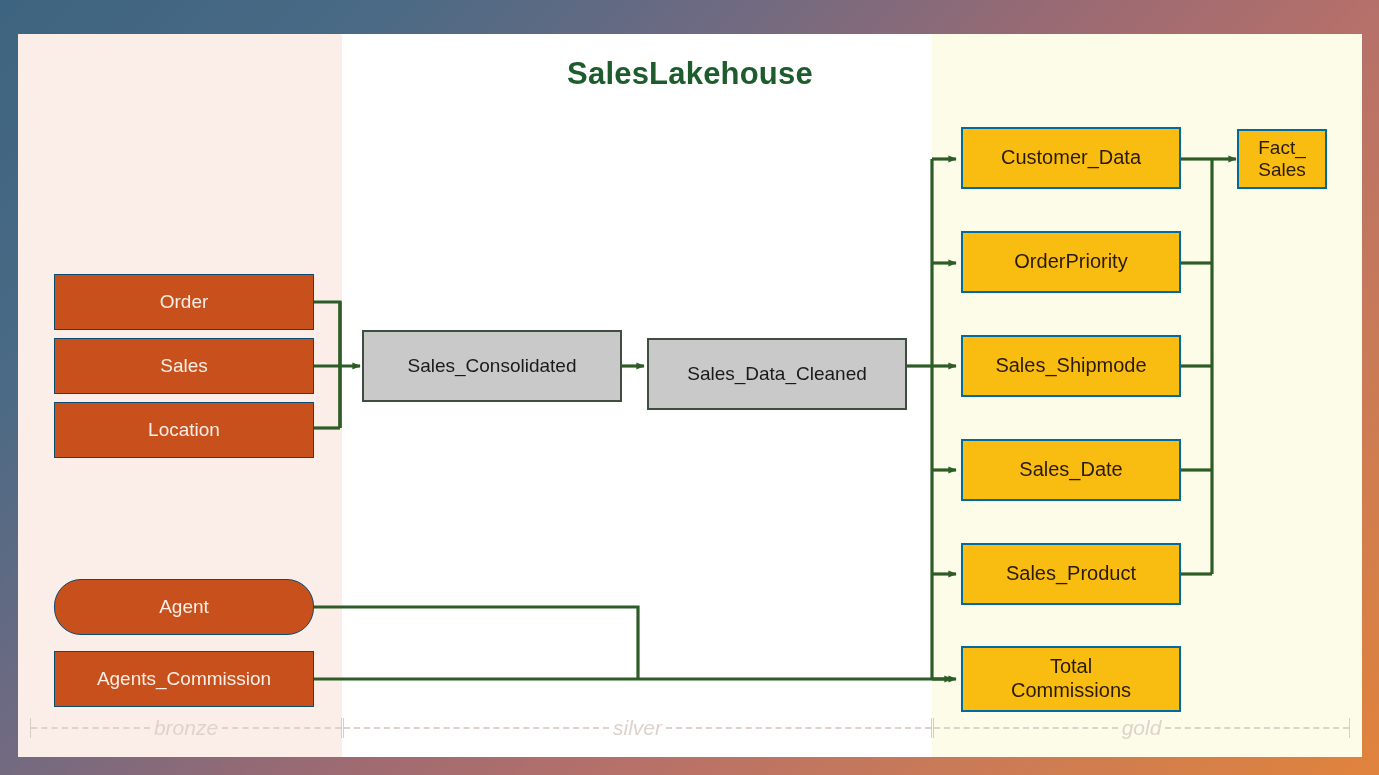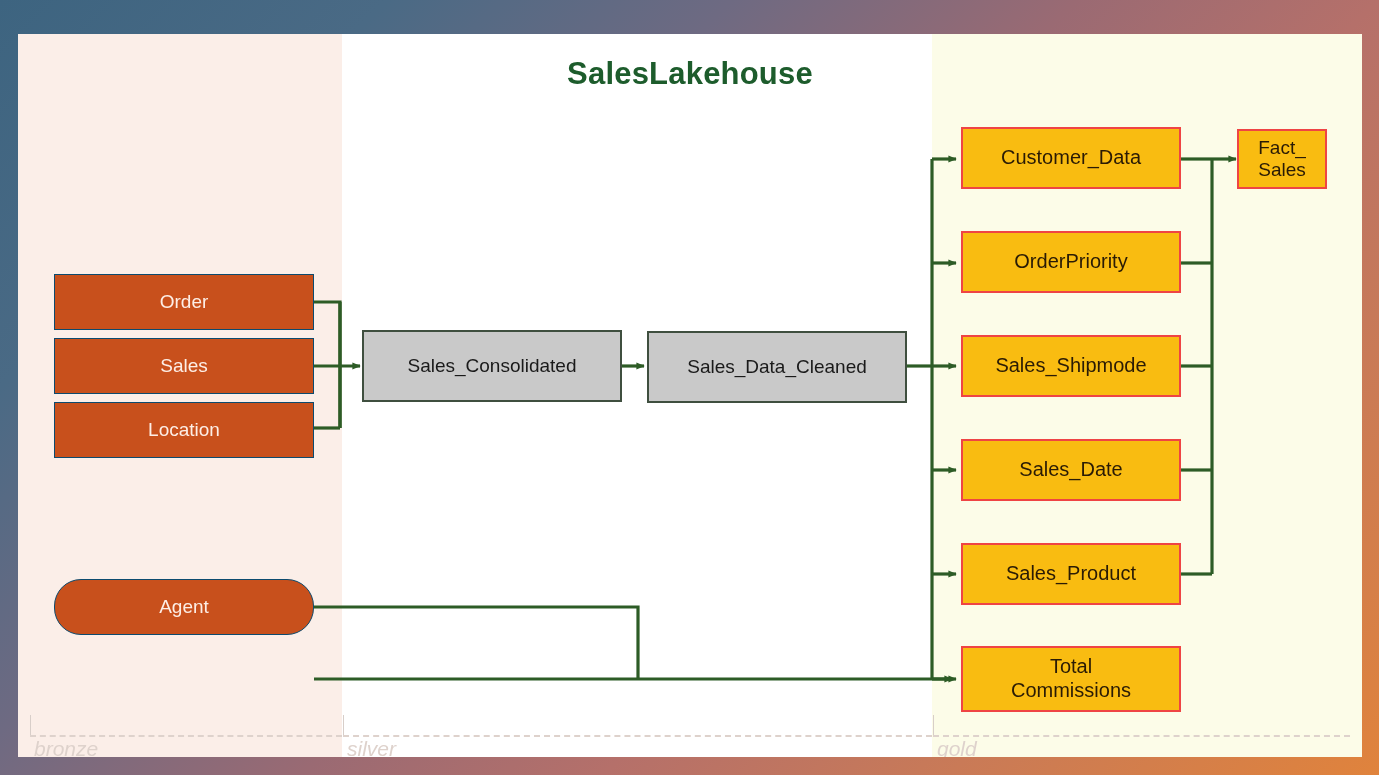--- a/index.html
+++ b/index.html
@@ -55,33 +55,33 @@
     font-size:19px;
   }
   .box-silver{
     background:#c9c9c9;
     border:2px solid #3f4f3f;
     color:#1a1a1a;
     font-size:19px;
   }
   .box-gold{
     background:#f9bc11;
-    border:2px solid #ef4444;
+    border:2px solid #0369a1;
     color:#2a1b05;
     font-size:20px;
   }
 
   
   #wires{position:absolute;left:0;top:0;width:1344px;height:728px;z-index:4;}
 
   
   #ruler{position:absolute;left:0;right:0;bottom:16px;height:26px;z-index:7;}
   .seg{
     position:absolute;top:0;height:26px;
-    display:flex;flex-direction:column;
+    display:flex;align-items:center;
   }
   .seg .tickL,.seg .tickR{
     width:1px;height:20px;background:#d8cec9;flex:0 0 auto;
   }
   .seg .dash{
     flex:1 1 auto;height:0;
     border-top:2px dashed #ded2cc;
   }
   .seg .name{
     flex:0 0 auto;
@@ -142,23 +142,24 @@
         <path d="M296,573 H620 V645"></path>
 
         <path d="M296,645 H934" marker-end="url(#ah)"></path>
       </g>
     </svg>
 
     <div class="box box-bronze" style="left:36px;top:240px;width:260px;height:56px;">Order</div>
     <div class="box box-bronze" style="left:36px;top:304px;width:260px;height:56px;">Sales</div>
     <div class="box box-bronze" style="left:36px;top:368px;width:260px;height:56px;">Location</div>
     <div class="box box-bronze" style="left:36px;top:545px;width:260px;height:56px;border-radius:27px;">Agent</div>
+    <div class="box box-bronze" style="left:36px;top:617px;width:260px;height:56px;">Agents_Commission</div>
 
     <div class="box box-silver" style="left:344px;top:296px;width:260px;height:72px;text-align:center;">Sales_Consolidated</div>
-    <div class="box box-silver" style="left:629px;top:297px;width:260px;height:72px;">Sales_Data_Cleaned</div>
+    <div class="box box-silver" style="left:629px;top:304px;width:260px;height:72px;">Sales_Data_Cleaned</div>
 
     <div class="box box-gold" style="left:943px;top:93px;width:220px;height:62px;">Customer_Data</div>
     <div class="box box-gold" style="left:943px;top:197px;width:220px;height:62px;">OrderPriority</div>
     <div class="box box-gold" style="left:943px;top:301px;width:220px;height:62px;">Sales_Shipmode</div>
     <div class="box box-gold" style="left:943px;top:405px;width:220px;height:62px;">Sales_Date</div>
     <div class="box box-gold" style="left:943px;top:509px;width:220px;height:62px;">Sales_Product</div>
 
     <div class="box box-gold" style="left:943px;top:612px;width:220px;height:66px;flex-direction:column;align-items:center;">
       <span>Total</span>
       <span>Commissions</span>

